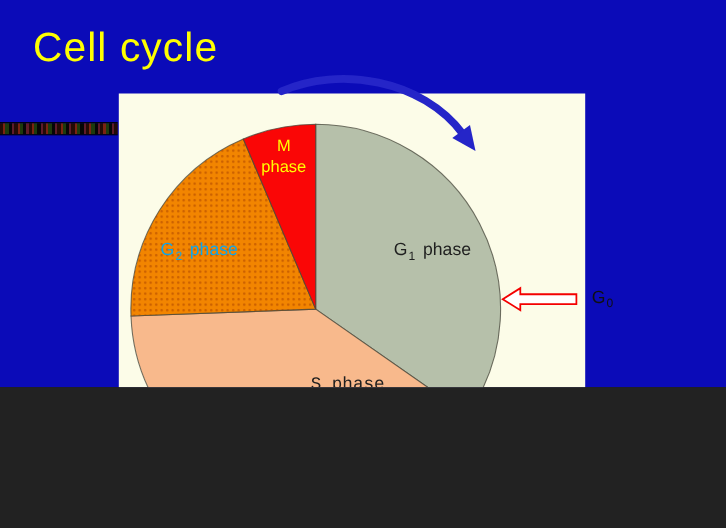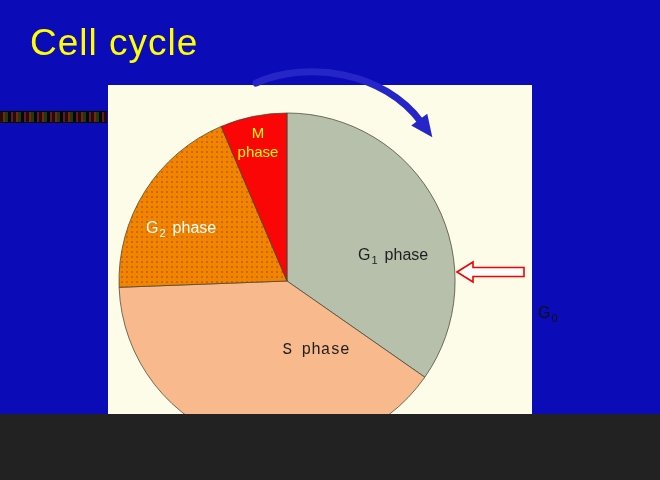--- a/index.html
+++ b/index.html
@@ -1,17 +1,17 @@
 <!DOCTYPE html>
 <html><head>
 <meta charset="utf-8">
 <style>
   html,body { margin:0; padding:0; background:#222; }
   .slide {
-    position:relative; width:660px; height:414px; overflow:hidden;
+    position:relative; width:660px; height:352px; overflow:hidden;
     font-family:"Liberation Sans", sans-serif;
   }
   .slide-title {
     position:absolute; left:30px; top:22px; z-index:5;
     font-size:37px; font-weight:400; letter-spacing:1px;
   }
   .content-panel {
     position:absolute; left:108px; top:85px; width:424px; height:374px;
     z-index:1;
   }
@@ -20,21 +20,21 @@
     position:absolute; z-index:4; font-size:16px; color:#1f1f1f;
     white-space:nowrap;
   }
   .slice-label sub { font-size:11px; margin:0 2px 0 1px; }
   .slice-label .rest { margin-left:5px; }
   .label-center { text-align:center; white-space:normal; }
   .m-label { left:222px; top:124px; width:72px; font-size:15px; line-height:1.25; }
   .g2-label { left:146px; top:219px; }
   .g1-label { left:358px; top:219px; }
   .s-label  { left:214px; top:340px; width:204px; line-height:1.3;font-family:Liberation Mono, monospace; }
-  .g0-label { left:538px; top:262px; color:#101010;margin-top:42px; }
+  .g0-label { left:538px; top:262px; color:#101010; }
   .deco-strip {
     position:absolute; height:10px; z-index:6;
     background:repeating-linear-gradient(90deg,
       #230b06 0 3px, #7a2312 3px 5px, #1d3a0d 5px 8px,
       #060606 8px 11px, #5f1b2a 11px 13px);
     border-top:1px solid #000; border-bottom:1px solid #000;
   }
   .deco-left  { left:0;  top:111px; width:107px; }
   .deco-right { left:571px; top:428px; width:89px; }
   .corner-logo {
@@ -78,25 +78,25 @@
     <path d="M 256 83 C 308 60, 384 72, 421 122" fill="none" stroke-width="7" stroke-linecap="round" marker-end="url(#arrowhead-blue)" stroke="#2525c8"></path>
 
     <polygon points="457,272 473,262 473,267.5 524,267.5 524,276.5 473,276.5 473,282" stroke-width="1.6" stroke="#f40000" fill="#ffffff"></polygon>
   </svg>
 
   <div class="slice-label m-label label-center" style="color: rgb(255, 255, 0);">
     <span>M</span><br>
     <span>phase</span>
   </div>
 
-  <div class="slice-label g2-label" style="color: #ffffff;">
+  <div class="slice-label g2-label" style="color: #0ea5e9;">
     <span>G</span><sub>2</sub><span class="rest">phase</span>
   </div>
 
-  <div class="slice-label g1-label" style="color: rgb(31, 31, 31); margin-top: 27px;">
+  <div class="slice-label g1-label" style="color: rgb(31, 31, 31);">
     <span>G</span><sub>1</sub><span class="rest">phase</span>
   </div>
 
   <div class="slice-label s-label label-center" style="color: rgb(31, 31, 31);">
     <span>S phase</span><br>
   </div>
 
   <div class="slice-label g0-label">
     <span>G</span><sub>0</sub>
   </div>

